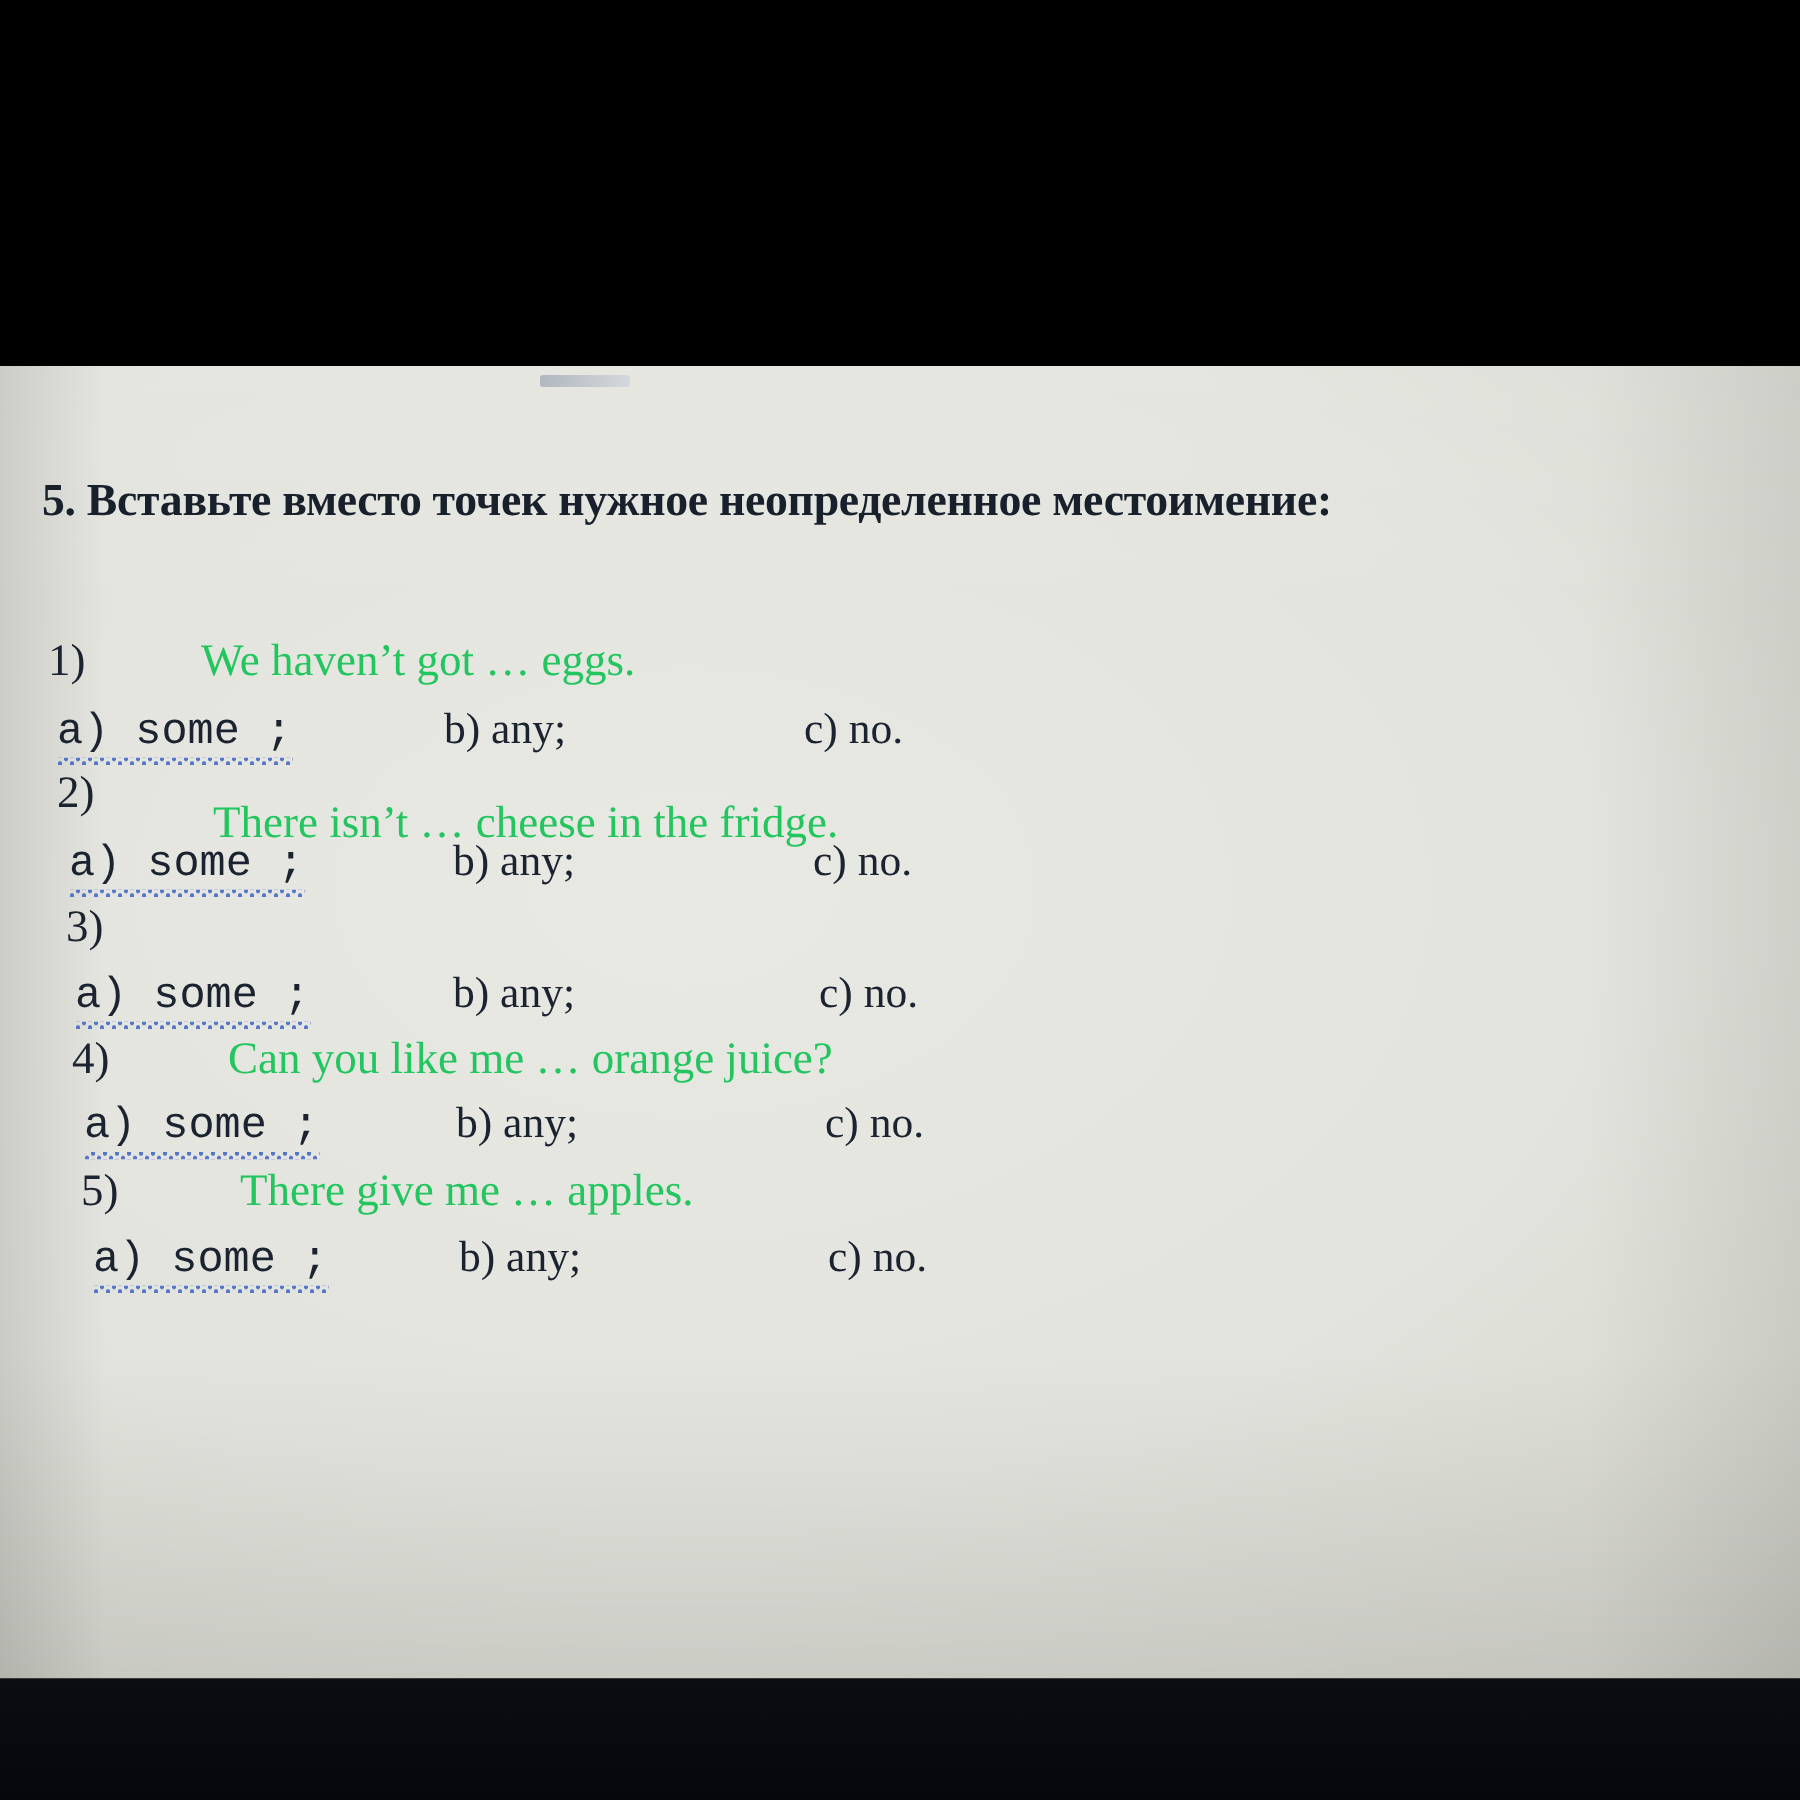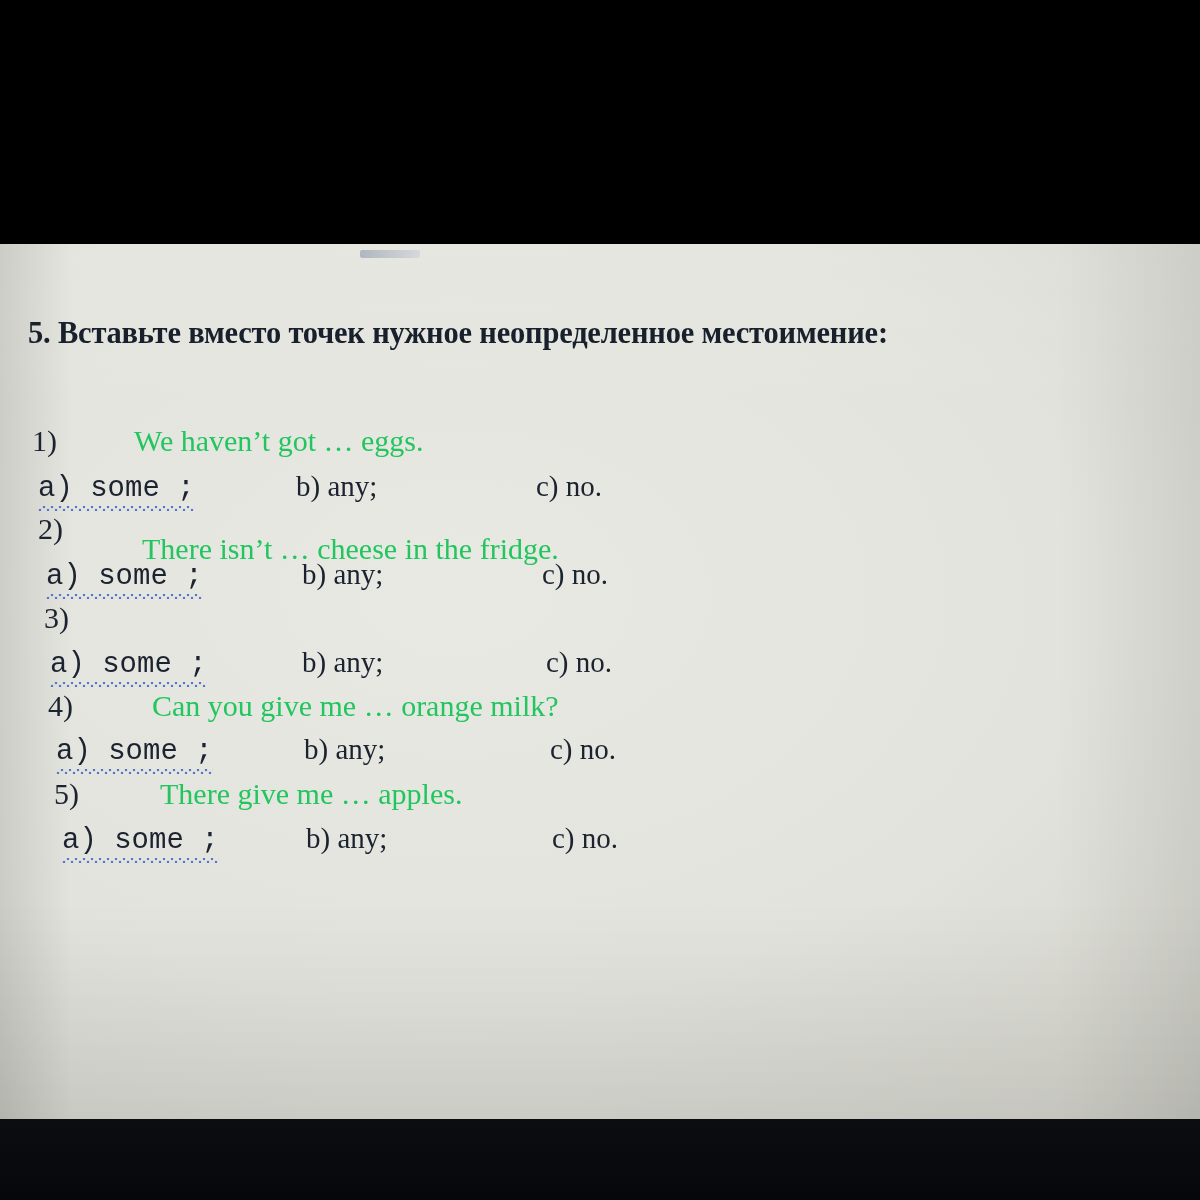--- a/index.html
+++ b/index.html
@@ -163,21 +163,21 @@
       <div class="num" style="left:44px; top:357px;">3)</div>
       <div class="opts" style="left:50px; top:402px;">
         <span class="squiggle opt-a" style="left:0; top:0;">a) some ;</span>
         <span class="opt-b" style="left:252px; top:0;">b) any;</span>
         <span class="opt-c" style="left:496px; top:0;">c) no.</span>
       </div>
     </div>
 
     <div class="qblock">
       <div class="num" style="left:48px; top:445px;">4)</div>
-      <div class="qline" style="left:152px; top:445px;">Can  you give me … orange milk?</div>
+      <div class="qline" style="left:152px; top:445px;">Can  you like me … orange juice?</div>
       <div class="opts" style="left:56px; top:489px;">
         <span class="squiggle opt-a" style="left:0; top:0;">a) some ;</span>
         <span class="opt-b" style="left:248px; top:0;">b) any;</span>
         <span class="opt-c" style="left:494px; top:0;">c) no.</span>
       </div>
     </div>
 
     <div class="qblock">
       <div class="num" style="left:54px; top:533px;">5)</div>
       <div class="qline" style="left:160px; top:533px;">There give me … apples.</div>

